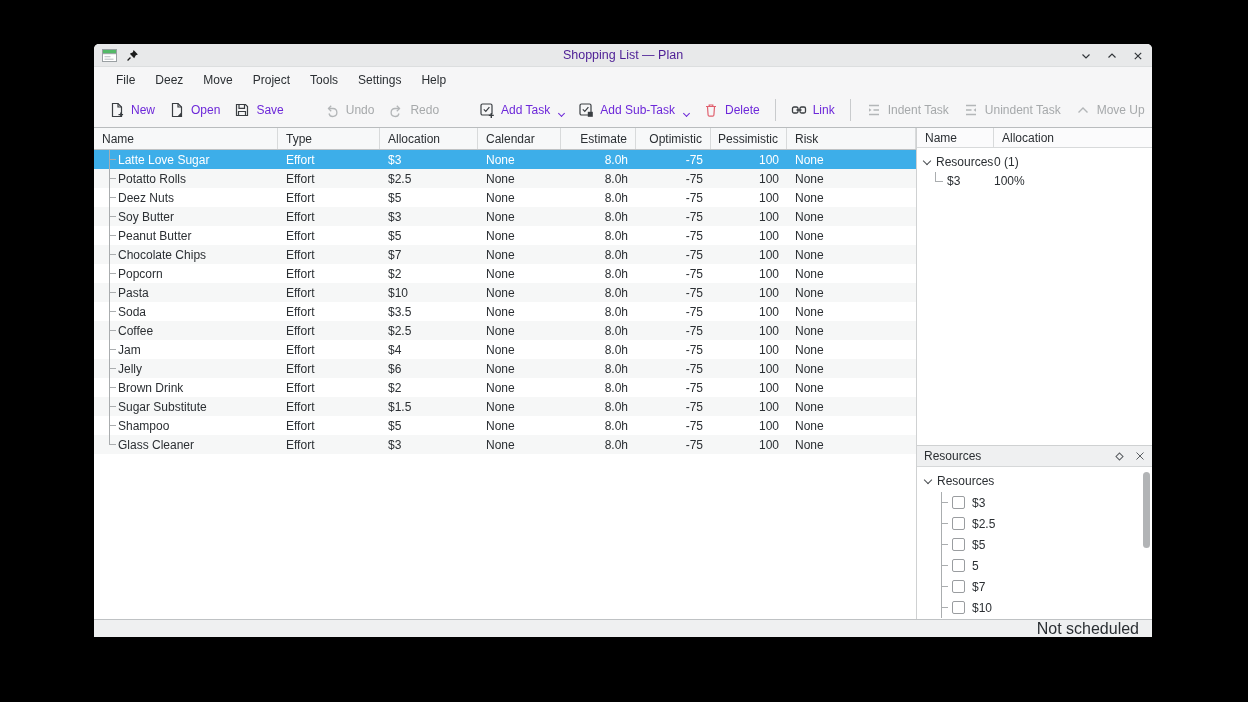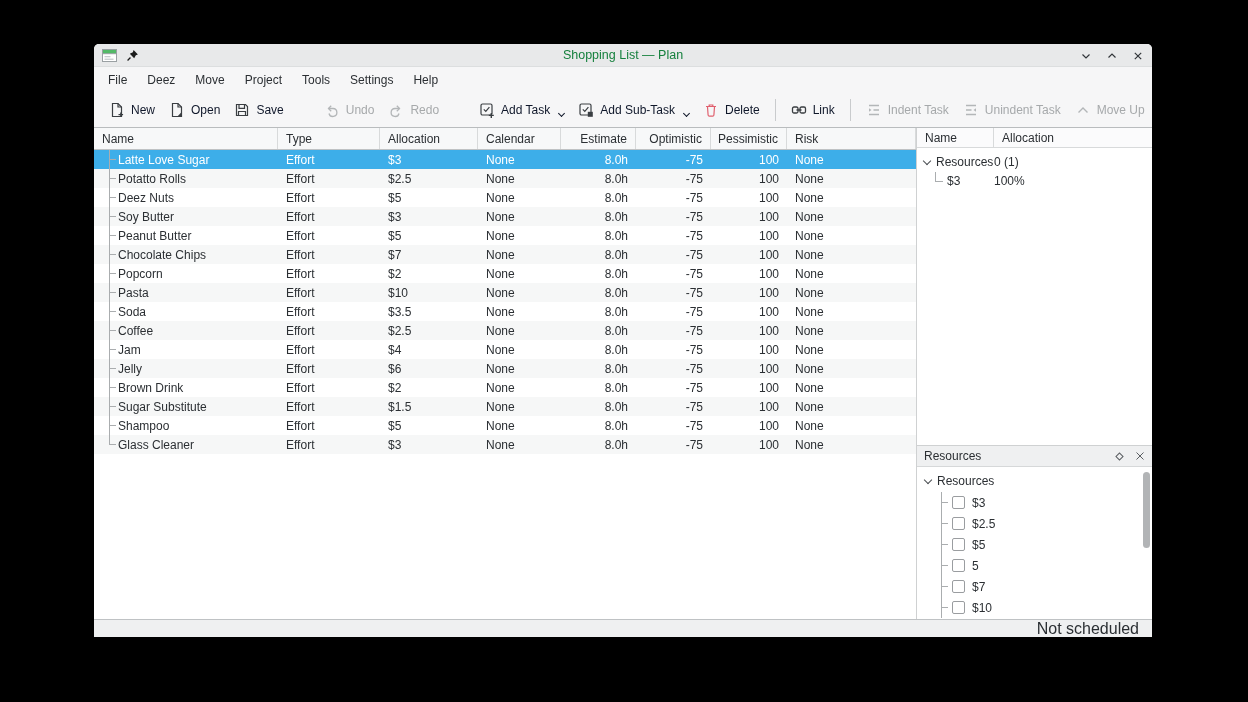--- a/index.html
+++ b/index.html
@@ -10,33 +10,33 @@
   .window { position:absolute; left:94px; top:44px; width:1058px; height:593px;
             background:#eff0f1; border-radius:5px 5px 0 0; overflow:hidden;
             display:flex; flex-direction:column; }
 
   
   .titlebar { height:23px; background:#e8e9ea; position:relative; flex:none;
               display:flex; align-items:center; border-bottom:1px solid #dcdedf; }
   .titlebar .appicon { margin-left:8px; display:flex; }
   .titlebar .pin { margin-left:9px; display:flex; }
   .title-text { position:absolute; left:0; right:0; text-align:center;
-                font-size:12.5px; color:#15803d; }
+                font-size:12.5px; color:#4c1d95; }
   .win-controls { position:absolute; right:8px; top:0; height:23px; display:flex; align-items:center; gap:14px; }
   .win-controls svg { display:block; }
 
   
-  .menubar { height:25px; background:#f6f6f7; display:flex; align-items:center; padding-left:4px; flex:none; }
+  .menubar { height:25px; background:#f6f6f7; display:flex; align-items:center; padding-left:12px; flex:none; }
   .menu-item { font-size:12px; color:#2b2f33; padding:4px 10px; cursor:default; }
 
   
   .toolbar { height:36px; background:#f6f6f7; display:flex; align-items:center;
              padding-left:8px; border-bottom:1px solid #b9bcbe; flex:none; }
   .tbtn { display:flex; align-items:center; gap:6px; padding:5px 7px; font-size:12px;
-          color:#0f172a; white-space:nowrap; border-radius:3px; }
+          color:#6d28d9; white-space:nowrap; border-radius:3px; }
   .tbtn svg { display:block; }
   .tbtn.disabled { color:#a6a9ab; }
   .grp-gap { width:26px; flex:none; }
   .tsep { width:1px; height:22px; background:#c9cbcd; margin:0 8px; flex:none; }
   .icon-red { color:#e0606e; display:flex; }
   .icon-dark { color:#3a3e42; display:flex; }
   .tbtn.disabled .icon-dark { color:#b3b6b8; }
   .dd { width:5px; height:5px; border-right:1.3px solid currentColor; border-bottom:1.3px solid currentColor;
         transform:rotate(45deg); margin:8px 0 0 3px; flex:none; }
 

